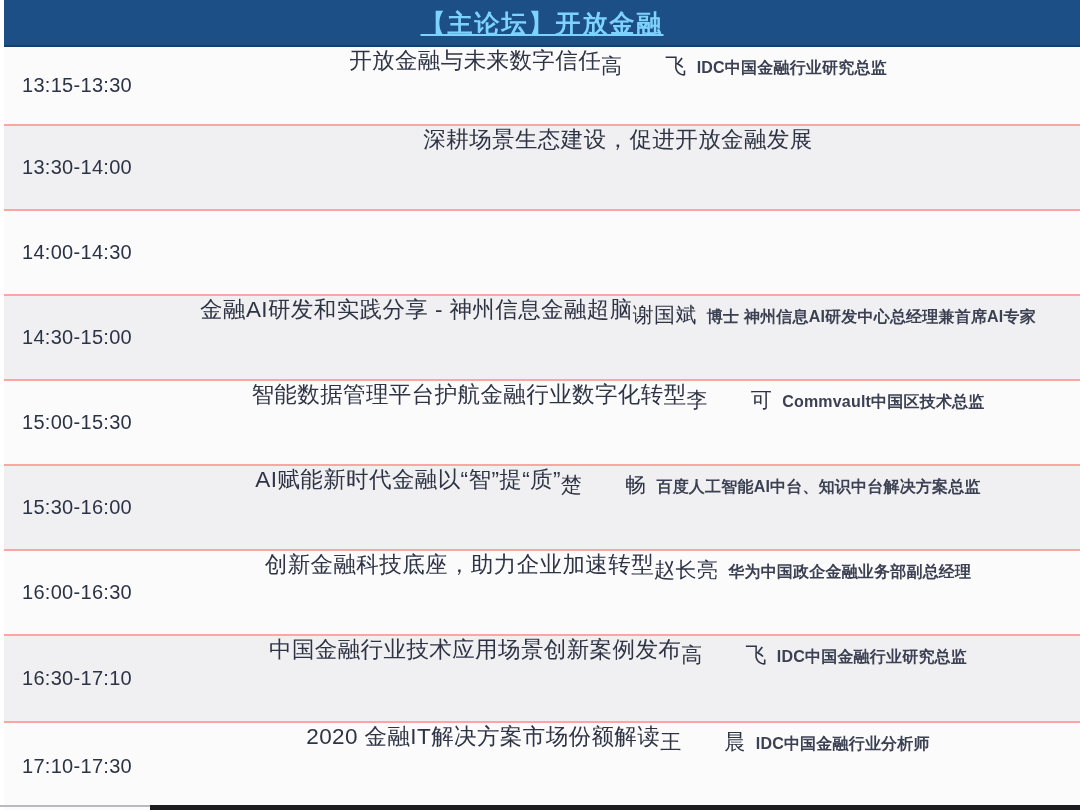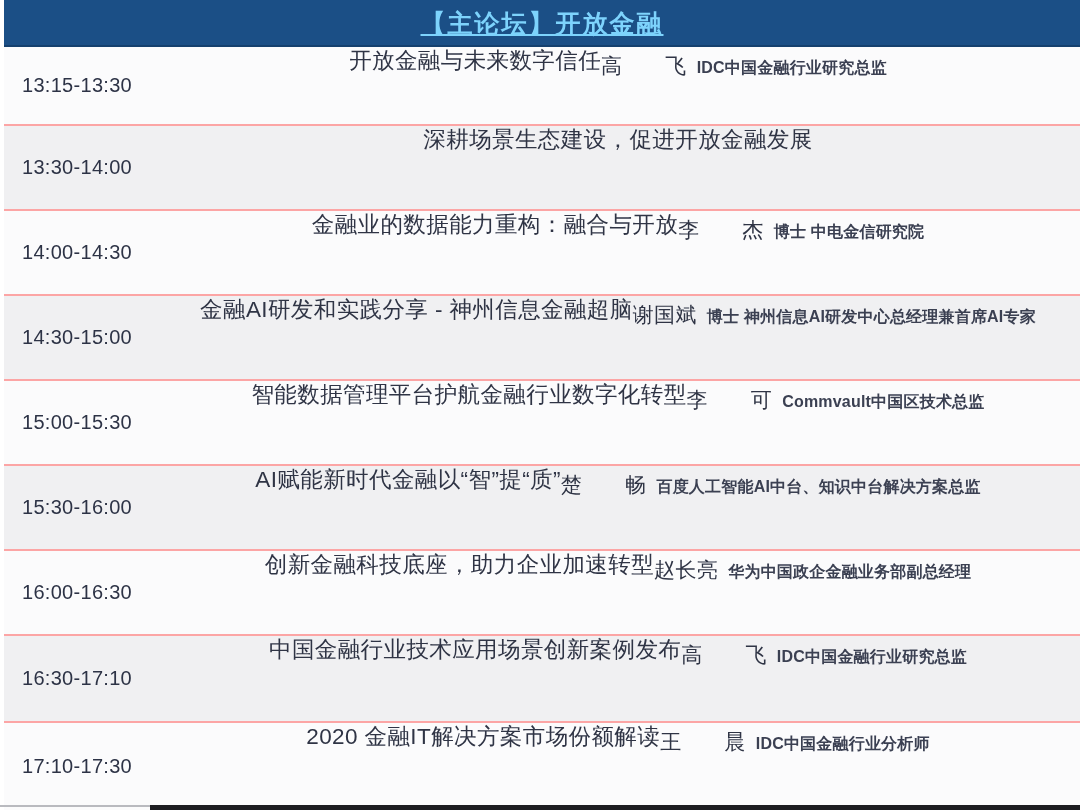--- a/index.html
+++ b/index.html
@@ -154,27 +154,20 @@
 
     <div class="row alt h-b">
       <div class="time-cell">13:30-14:00</div>
       <div class="info-cell">
         <div class="topic">深耕场景生态建设，促进开放金融发展</div>
       </div>
     </div>
 
     <div class="row h-b">
       <div class="time-cell">14:00-14:30</div>
-      <div class="info-cell">
-        <div class="topic">金融业的数据能力重构：融合与开放</div>
-        <div class="speaker-line">
-          <span class="speaker-name">李　　杰</span>
-          <span class="speaker-title">博士 中电金信研究院</span>
-        </div>
-      </div>
     </div>
 
     <div class="row alt h-b">
       <div class="time-cell">14:30-15:00</div>
       <div class="info-cell">
         <div class="topic">金融AI研发和实践分享 - 神州信息金融超脑</div>
         <div class="speaker-line">
           <span class="speaker-name">谢国斌</span>
           <span class="speaker-title">博士 神州信息AI研发中心总经理兼首席AI专家</span>
         </div>

